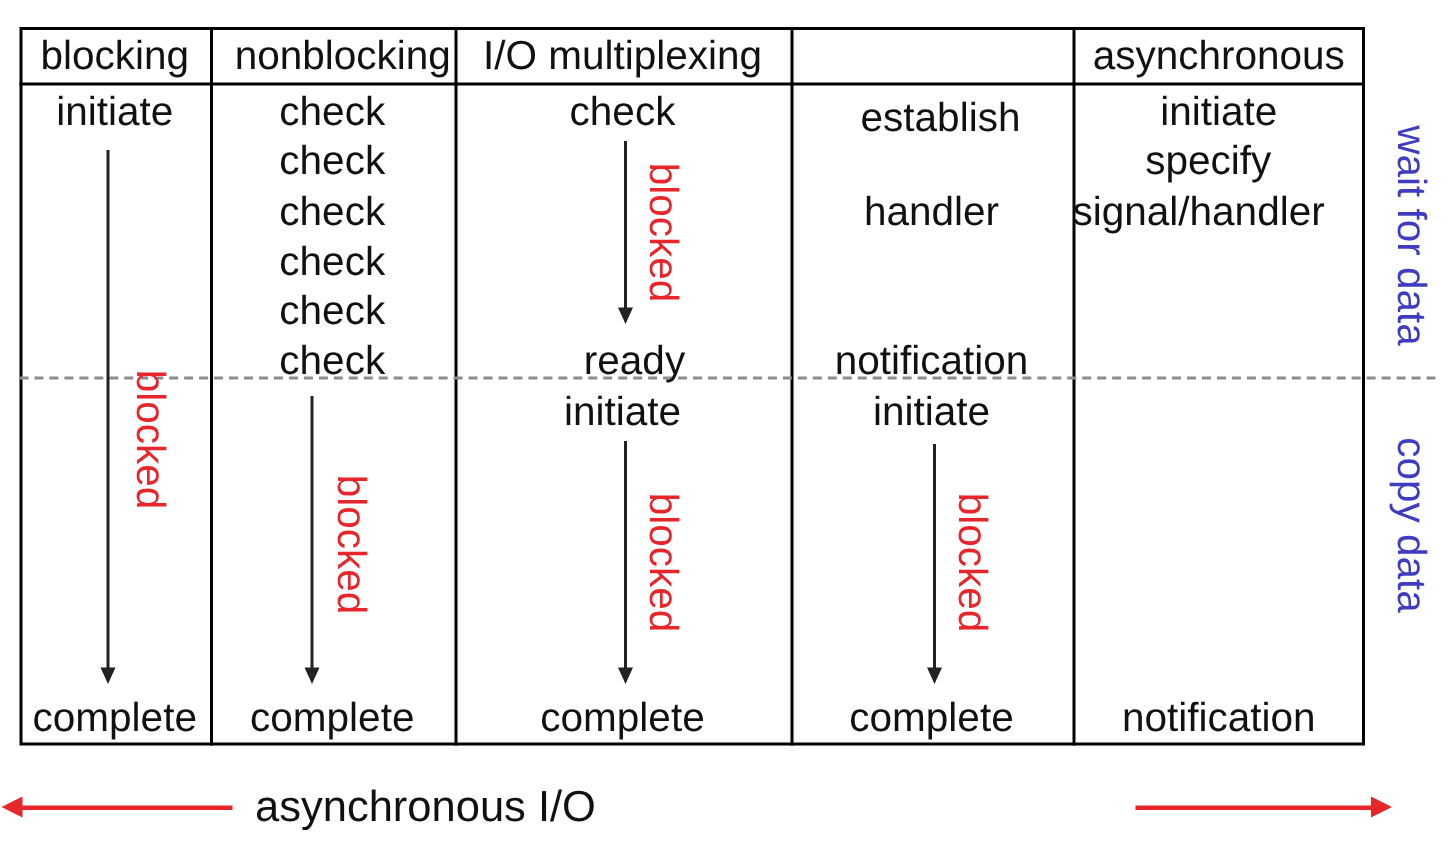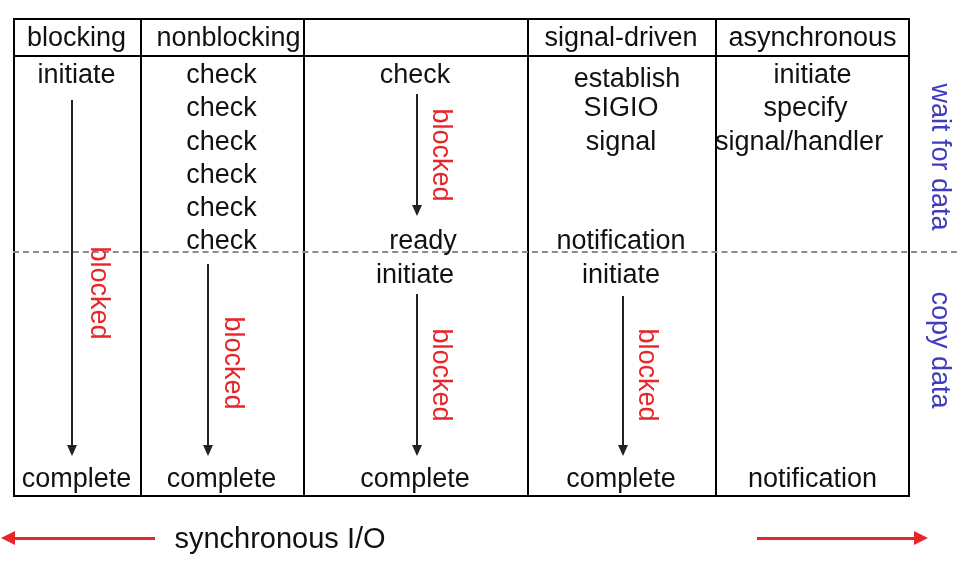--- a/index.html
+++ b/index.html
@@ -41,21 +41,21 @@
   <div class="frame"></div>
   <div class="hdrline"></div>
   <div class="vdiv" style="left:140px"></div>
   <div class="vdiv" style="left:303px"></div>
   <div class="vdiv" style="left:527px"></div>
   <div class="vdiv" style="left:715px"></div>
   <div class="dash"></div>
 
   <div class="hdr" style="left:13px;width:127px">blocking</div>
   <div class="hdr" style="left:140px;width:177px">nonblocking</div>
-  <div class="hdr" style="left:527px;width:188px">signal-driven</div>
+  <div class="hdr" style="left:303px;width:224px">I/O multiplexing</div>
   <div class="hdr" style="left:715px;width:195px">asynchronous</div>
 
   <div class="txt" style="left:13px;width:127px;top:58px">initiate</div>
   <div class="varrow" style="left:71px;top:100px;height:346px"></div>
   <div class="vlabel blocked" style="left:45px;top:277px">blocked</div>
   <div class="txt" style="left:13px;width:127px;top:462px">complete</div>
 
   <div class="txt" style="left:140px;width:163px;top:58px">check</div>
   <div class="txt" style="left:140px;width:163px;top:91px">check</div>
   <div class="txt" style="left:140px;width:163px;top:125px">check</div>
@@ -69,33 +69,32 @@
   <div class="txt" style="left:303px;width:224px;top:58px">check</div>
   <div class="varrow" style="left:416px;top:94px;height:112px"></div>
   <div class="vlabel blocked" style="left:387px;top:139px">blocked</div>
   <div class="txt" style="left:303px;width:240px;top:224px">ready</div>
   <div class="txt" style="left:303px;width:224px;top:258px">initiate</div>
   <div class="varrow" style="left:416px;top:294px;height:152px"></div>
   <div class="vlabel blocked" style="left:387px;top:359px">blocked</div>
   <div class="txt" style="left:303px;width:224px;top:462px">complete</div>
 
   <div class="txt" style="left:527px;width:200px;top:62px">establish</div>
-  <div class="txt" style="left:527px;width:188px;top:91px">SIGIO</div>
-  <div class="txt" style="left:527px;width:188px;top:125px">signal</div>
+  <div class="txt" style="left:527px;width:188px;top:125px">handler</div>
   <div class="txt" style="left:527px;width:188px;top:224px">notification</div>
   <div class="txt" style="left:527px;width:188px;top:258px">initiate</div>
   <div class="varrow" style="left:622px;top:296px;height:150px"></div>
   <div class="vlabel blocked" style="left:593px;top:359px">blocked</div>
   <div class="txt" style="left:527px;width:188px;top:462px">complete</div>
 
   <div class="txt" style="left:715px;width:195px;top:58px">initiate</div>
   <div class="txt" style="left:715px;width:181px;top:91px">specify</div>
   <div class="txt" style="left:715px;width:162px;top:125px">signal/handler</div>
   <div class="txt" style="left:715px;width:195px;top:462px">notification</div>
 
   <div class="vlabel phase" style="left:861px;top:141px">wait for data</div>
   <div class="vlabel phase" style="left:861px;top:334px">copy data</div>
 
   <div class="harrow left" style="left:14px;width:141px"></div>
-  <div class="flabel" style="left:170px;width:220px">synchronous I/O</div>
+  <div class="flabel" style="left:170px;width:220px">asynchronous I/O</div>
   <div class="harrow right" style="left:757px;width:158px"></div>
 
 </div>
 
 </body></html>

